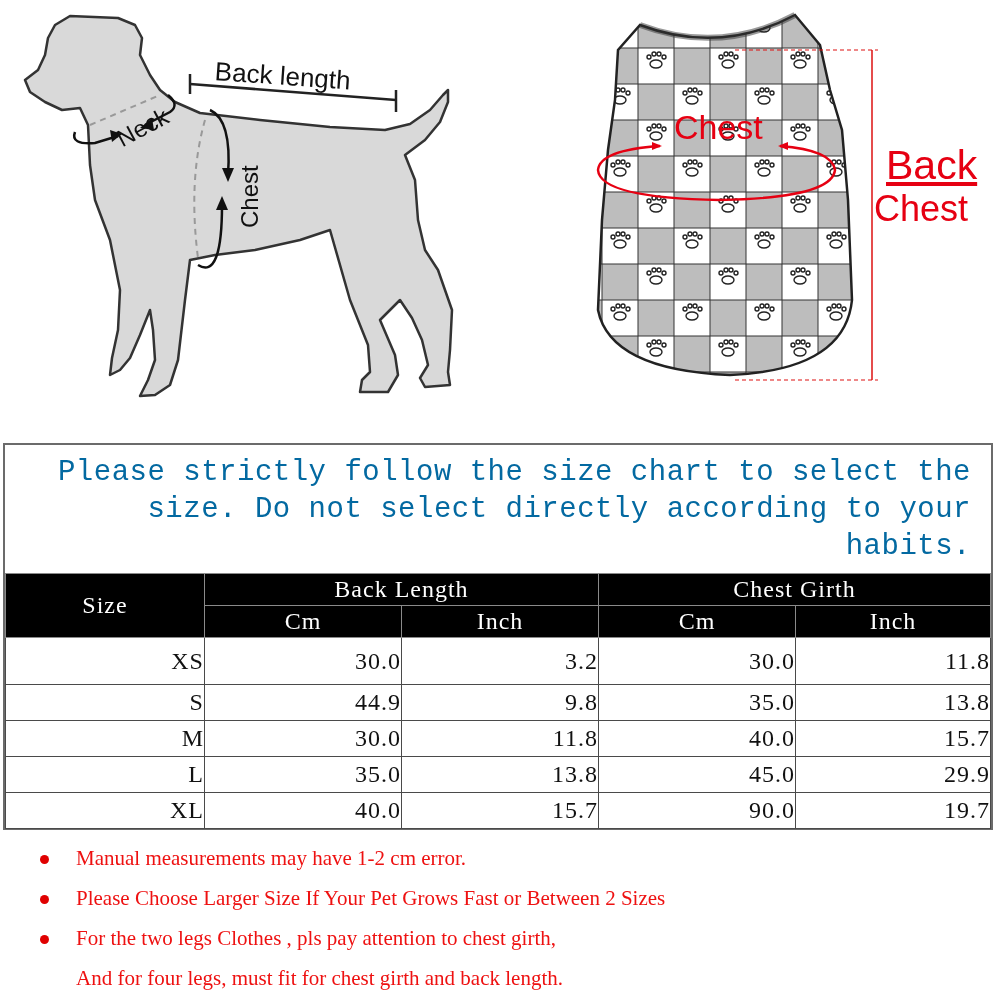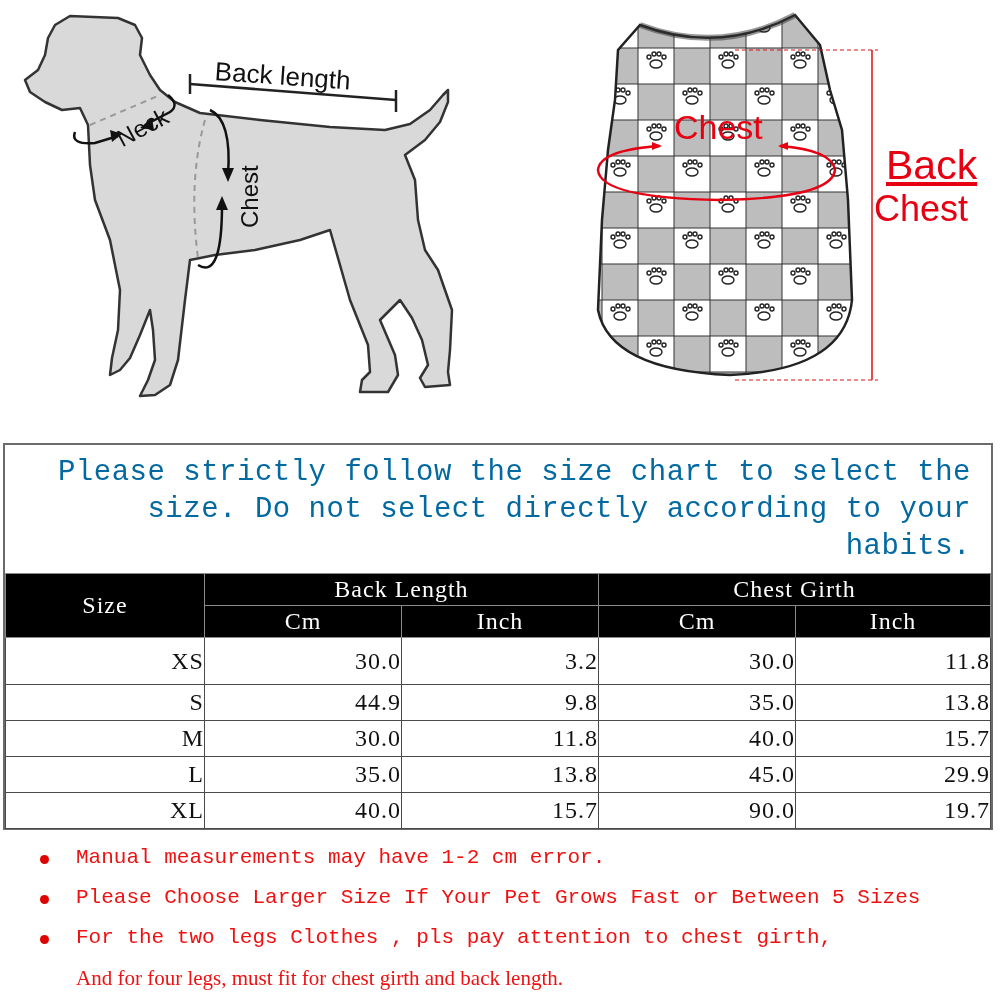--- a/index.html
+++ b/index.html
@@ -20,21 +20,21 @@
     font-family:"Liberation Mono", monospace; color:#0369a1; font-size:29px; line-height:37px; letter-spacing:0.5px; padding:0 20px; box-sizing:border-box; }
 
   table#size-table { position:absolute; left:0; top:128px; width:100%; border-collapse:collapse; table-layout:fixed;
     font-family:"Liberation Serif", serif; }
   #size-table th { background:#000; color:#fff; font-weight:normal; font-size:24px; border:1px solid #8a8a8a; padding:0; letter-spacing:1px; }
   #size-table td { color:#111; font-size:24px; text-align:right; border:1px solid #4a4a4a; padding:0; height:35px; letter-spacing:1px; }
   #size-table tr.row-first td { height:46px; }
 
   
   #notes { left:36px; top:842px; width:900px; font-family:"Liberation Serif", serif; color:#ee1111; font-size:21px; }
-  .note { position:relative; height:40px; line-height:32px; padding-left:40px;font-family:Liberation Mono, monospace; }
+  .note { position:relative; height:40px; line-height:32px; padding-left:40px; }
   .bullet { position:absolute; left:4px; top:13px; width:9px; height:9px; border-radius:50%; background:#e00000; }
   .note-cont { padding-left:40px; height:40px; line-height:32px; }
 </style>
 </head>
 <body>
 
 <div id="dog-figure" class="abs">
   <svg width="500" height="420" viewBox="0 0 500 420">
     <path d="M55 25 L70 16 L118 18 L135 25 L142 38 L140 55 L150 75 L160 90 L175 102 L200 113 L260 120 L330 127 L385 130 L410 124 L430 110 L443 95 L448 90 L448 102 L440 122 L425 140 L405 155 L415 180 L418 220 L425 250 L438 270 L452 310 L450 350 L448 372 L450 385 L425 387 L420 378 L428 365 L422 340 L412 318 L400 300 L380 320 L395 355 L398 375 L388 392 L360 392 L362 380 L370 372 L368 345 L350 300 L330 230 L300 240 L255 250 L215 255 L190 260 L185 300 L178 360 L170 385 L155 395 L140 396 L148 380 L155 360 L153 330 L150 310 L140 335 L130 358 L120 370 L110 375 L112 358 L118 330 L120 290 L110 240 L95 200 L90 165 L88 125 L80 108 L62 110 L45 102 L30 92 L25 80 L38 70 L45 55 L48 38 Z" fill="#d9d9d9" stroke="#333" stroke-width="2.5" stroke-linejoin="round"></path>
     <path d="M90 125 L160 95" stroke="#999" stroke-width="2" stroke-dasharray="6,5" fill="none"></path>
@@ -163,20 +163,20 @@
   </table>
 </div>
 
 <div id="notes" class="abs">
   <div class="note">
     <span class="bullet"></span>
     <span>Manual measurements may have 1-2 cm error.</span>
   </div>
   <div class="note">
     <span class="bullet"></span>
-    <span>Please Choose Larger Size If Your Pet Grows Fast or Between 5 Sizes</span>
+    <span>Please Choose Larger Size If Your Pet Grows Fast or Between 2 Sizes</span>
   </div>
   <div class="note">
     <span class="bullet"></span>
     <span>For the two legs Clothes , pls pay attention to chest girth,</span>
   </div>
   <div class="note-cont">And for four legs, must fit for chest girth and back length.</div>
 </div>
 
 </body></html>

